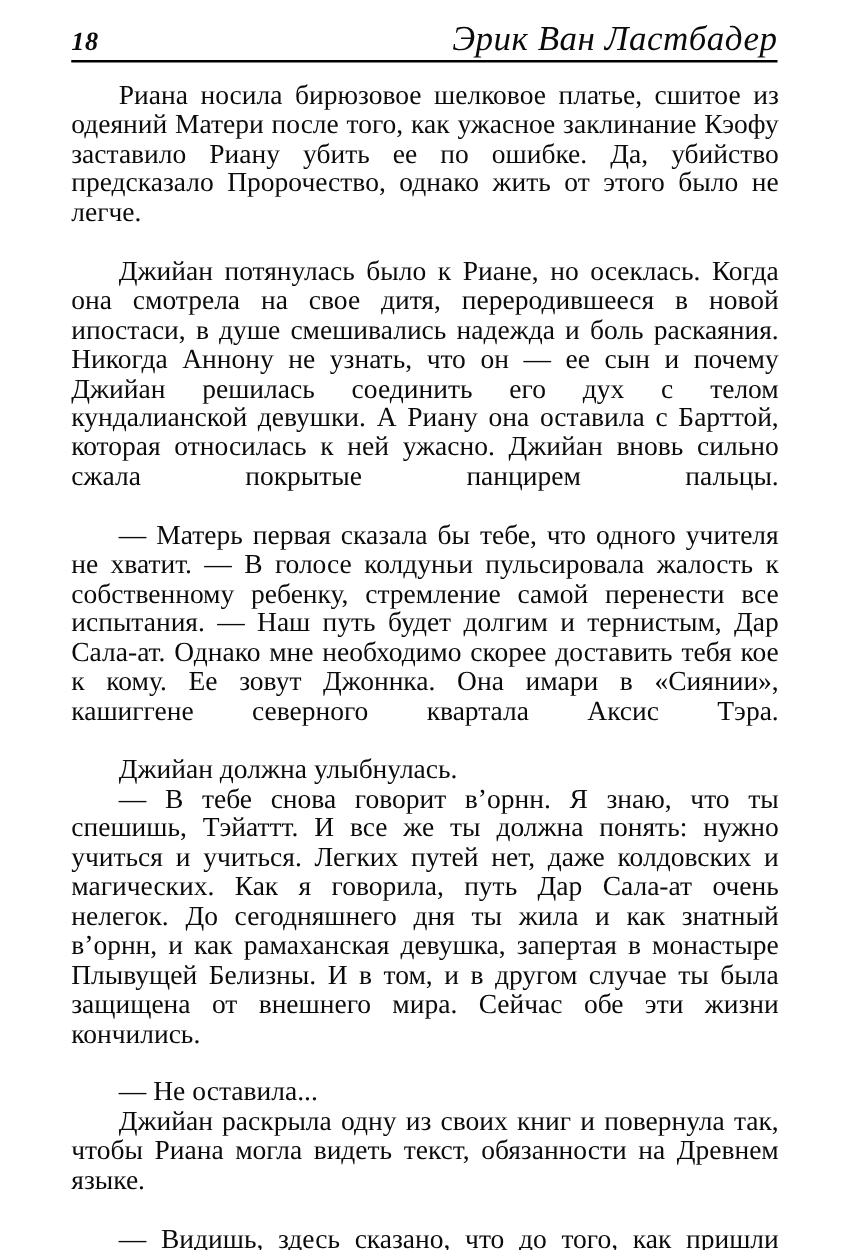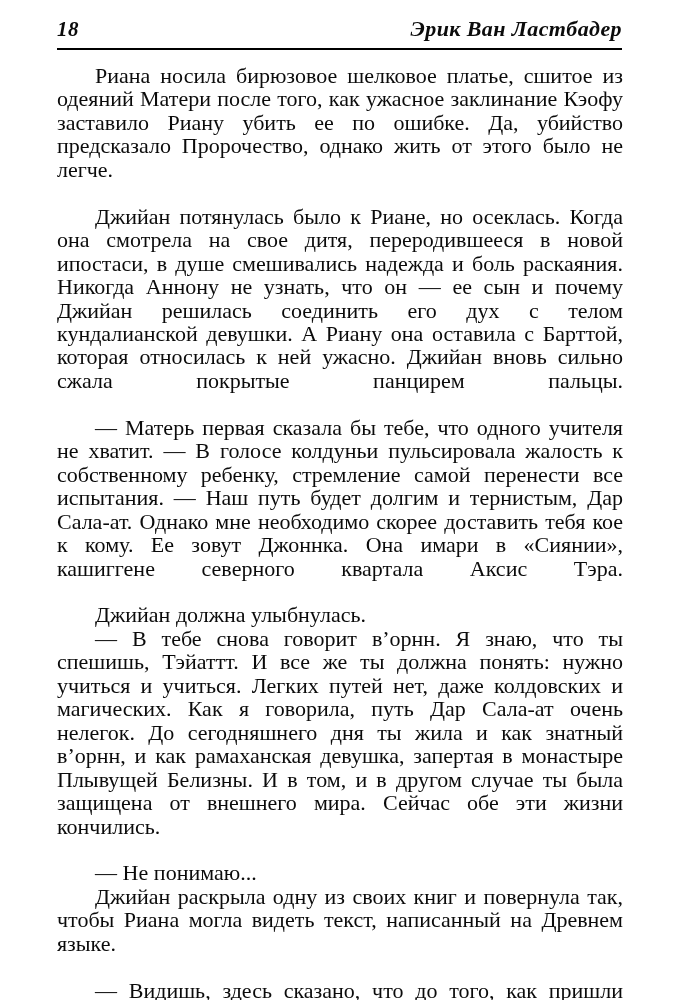--- a/index.html
+++ b/index.html
@@ -36,22 +36,22 @@
   .folio {
     font-size: 21px;
     font-weight: bold;
     font-style: italic;
     letter-spacing: 0.5px;
     line-height: 1;
     text-align: right;
   }
 
   .head-title {
-    font-size: 22px;
-    font-weight: bold;
+    font-size: 28px;
+    font-weight: normal;
     font-style: italic;
     letter-spacing: 0.4px;
     line-height: 1;
     white-space: nowrap;
   }
 
   .head-rule {
     position: absolute;
     left: 57px;
     top: 48px;
@@ -101,18 +101,18 @@
   </div>
 
   <div class="head-rule"></div>
 
   <div class="textblock">
     <p class="para">Риана носила бирюзовое шелковое платье, сшитое из одеяний Матери после того, как ужасное заклинание Кэофу заставило Риану убить ее по ошибке. Да, убийство предсказало Пророчество, однако жить от этого было не легче.</p>
     <p class="para">Джийан потянулась было к Риане, но осеклась. Когда она смотрела на свое дитя, переродившееся в новой ипостаси, в душе смешивались надежда и боль раскаяния. Никогда Аннону не узнать, что он — ее сын и почему Джийан решилась соединить его дух с телом кундалианской девушки. А Риану она оставила с Барттой, которая относилась к ней ужасно. Джийан вновь сильно сжала покрытые панцирем пальцы.</p>
     <p class="para">— Матерь первая сказала бы тебе, что одного учителя не хватит. — В голосе колдуньи пульсировала жалость к собственному ребенку, стремление самой перенести все испытания. — Наш путь будет долгим и тернистым, Дар Сала-ат. Однако мне необходимо скорее доставить тебя кое к кому. Ее зовут Джоннка. Она имари в «Сиянии», кашиггене северного квартала Аксис Тэра.</p>
     <p class="para last-flush">Джийан должна улыбнулась.</p>
     <p class="para">— В тебе снова говорит в’орнн. Я знаю, что ты спешишь, Тэйаттт. И все же ты должна понять: нужно учиться и учиться. Легких путей нет, даже колдовских и магических. Как я говорила, путь Дар Сала-ат очень нелегок. До сегодняшнего дня ты жила и как знатный в’орнн, и как рамаханская девушка, запертая в монастыре Плывущей Белизны. И в том, и в другом случае ты была защищена от внешнего мира. Сейчас обе эти жизни кончились.</p>
-    <p class="para last-flush">— Не понимаю...</p>
-    <p class="para">Джийан раскрыла одну из своих книг и повернула так, чтобы Риана могла видеть текст, написанный на Древнем языке.</p>
+    <p class="para last-flush">— Не оставила...</p>
+    <p class="para">Джийан раскрыла одну из своих книг и повернула так, чтобы Риана могла видеть текст, обязанности на Древнем языке.</p>
     <p class="para last-flush">— Видишь, здесь сказано, что до того, как пришли в’орнны, были времена, когда в небе сверкала молния, и все волшебные существа Миины — раппы, нарии, первиллоны и даже йа-гаары и священные драконы — бродили по суше и небу, а на Кундале царили мир и гармония. — Колдунья перевернула страницу. — Мужчины и женщины имели равные права, обязанности и власть. Равноправие царило и среди рамахан.</p>
   </div>
 
 </div>
 
 </body></html>

